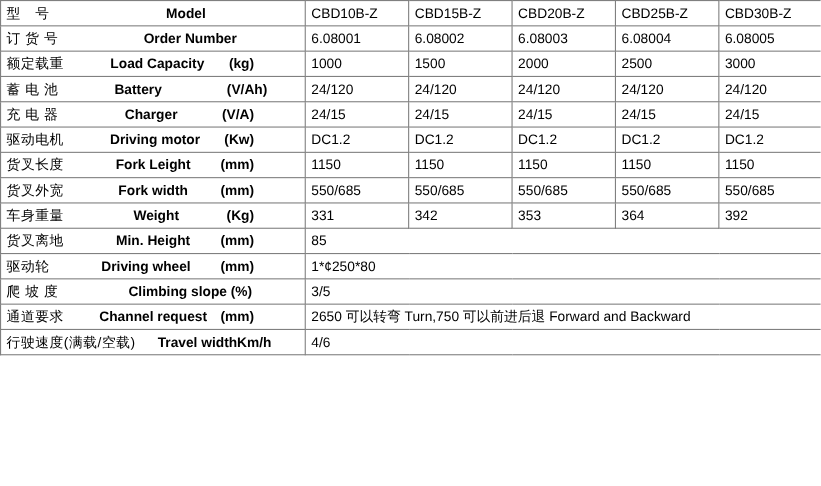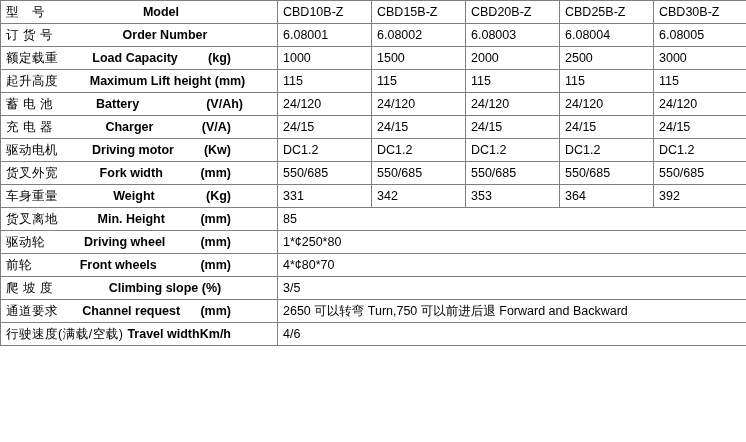--- a/index.html
+++ b/index.html
@@ -41,21 +41,21 @@
     align-items: baseline;
     width: 100%;
     text-align: center;
   }
   .cn {
     letter-spacing: 0.5px;
     font-weight: normal;
   }
   .en {
     font-weight: bold;
-    margin-left: 4px;
+    margin-left: 20px;
     flex: 1 1 auto;
   }
   .unit {
     font-weight: bold;
     margin-left: auto;
     padding-right: 42px;
     white-space: nowrap;
   }
   .unit.narrow {
     padding-right: 30px;
@@ -139,43 +139,20 @@
         <td class="val">
           <span class="val-text">2500</span>
         </td>
         <td class="val">
           <span class="val-text">3000</span>
         </td>
       </tr>
       <tr>
         <td class="label">
           <div class="lbl-row">
-            <span class="cn">起升高度</span>
-            <span class="en">Maximum Lift height (mm)</span>
-          </div>
-        </td>
-        <td class="val">
-          <span class="val-text">115</span>
-        </td>
-        <td class="val">
-          <span class="val-text">115</span>
-        </td>
-        <td class="val">
-          <span class="val-text">115</span>
-        </td>
-        <td class="val">
-          <span class="val-text">115</span>
-        </td>
-        <td class="val">
-          <span class="val-text">115</span>
-        </td>
-      </tr>
-      <tr>
-        <td class="label">
-          <div class="lbl-row">
             <span class="cn">蓄 电 池</span>
             <span class="en">Battery</span>
             <span class="unit narrow">(V/Ah)</span>
           </div>
         </td>
         <td class="val">
           <span class="val-text">24/120</span>
         </td>
         <td class="val">
           <span class="val-text">24/120</span>
@@ -234,20 +211,44 @@
         <td class="val">
           <span class="val-text">DC1.2</span>
         </td>
         <td class="val">
           <span class="val-text">DC1.2</span>
         </td>
       </tr>
       <tr>
         <td class="label">
           <div class="lbl-row">
+            <span class="cn">货叉长度</span>
+            <span class="en">Fork Leight</span>
+            <span class="unit">(mm)</span>
+          </div>
+        </td>
+        <td class="val">
+          <span class="val-text">1150</span>
+        </td>
+        <td class="val">
+          <span class="val-text">1150</span>
+        </td>
+        <td class="val">
+          <span class="val-text">1150</span>
+        </td>
+        <td class="val">
+          <span class="val-text">1150</span>
+        </td>
+        <td class="val">
+          <span class="val-text">1150</span>
+        </td>
+      </tr>
+      <tr>
+        <td class="label">
+          <div class="lbl-row">
             <span class="cn">货叉外宽</span>
             <span class="en">Fork width</span>
             <span class="unit">(mm)</span>
           </div>
         </td>
         <td class="val">
           <span class="val-text">550/685</span>
         </td>
         <td class="val">
           <span class="val-text">550/685</span>
@@ -301,32 +302,20 @@
       <tr>
         <td class="label">
           <div class="lbl-row">
             <span class="cn">驱动轮</span>
             <span class="en">Driving wheel</span>
             <span class="unit">(mm)</span>
           </div>
         </td>
         <td class="val" colspan="5">
           <span class="val-text">1*¢250*80</span>
-        </td>
-      </tr>
-      <tr>
-        <td class="label">
-          <div class="lbl-row">
-            <span class="cn">前轮</span>
-            <span class="en">Front wheels</span>
-            <span class="unit">(mm)</span>
-          </div>
-        </td>
-        <td class="val" colspan="5">
-          <span class="val-text">4*¢80*70</span>
         </td>
       </tr>
       <tr>
         <td class="label">
           <div class="lbl-row">
             <span class="cn">爬 坡 度</span>
             <span class="en">Climbing slope (%)</span>
           </div>
         </td>
         <td class="val" colspan="5">

